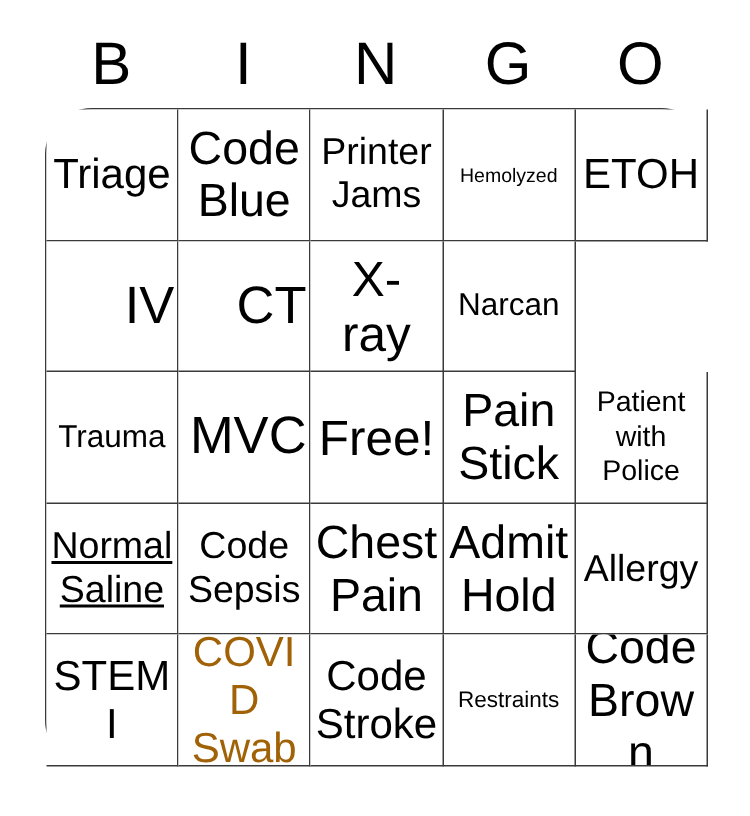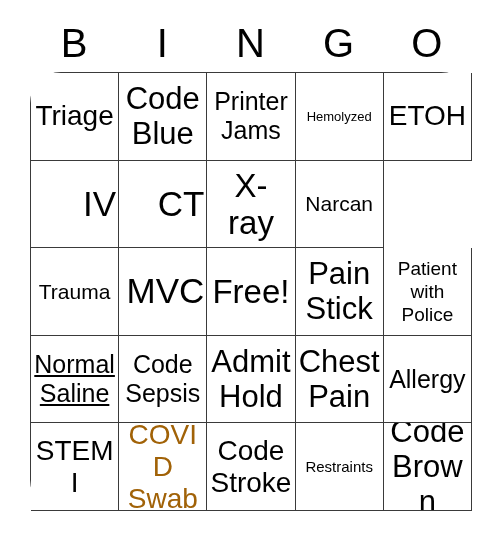--- a/index.html
+++ b/index.html
@@ -154,27 +154,27 @@
     <div class="grid-row">
       <div class="cell" style="border-color: rgb(58, 58, 58); text-decoration: underline;">
           <span class="cell-text fs-sm" style="color: rgb(0, 0, 0);">Normal
 Saline</span>
         </div>
       <div class="cell" style="border-color: rgb(58, 58, 58);">
           <span class="cell-text fs-sm" style="color: rgb(0, 0, 0);">Code
 Sepsis</span>
         </div>
       <div class="cell" style="border-color: rgb(58, 58, 58);">
+          <span class="cell-text fs-lg" style="color: rgb(0, 0, 0);">Chest
+Pain</span>
+        </div>
+      <div class="cell" style="border-color: rgb(58, 58, 58);">
           <span class="cell-text fs-lg" style="color: rgb(0, 0, 0);">Admit
 Hold</span>
         </div>
-      <div class="cell" style="border-color: rgb(58, 58, 58);">
-          <span class="cell-text fs-lg" style="color: rgb(0, 0, 0);">Chest
-Pain</span>
-        </div>
       <div class="cell" style="border-color: rgb(58, 58, 58); align-items: center;">
           <span class="cell-text fs-sm" style="color: rgb(0, 0, 0);">Allergy</span>
         </div>
     </div>
 
     <div class="grid-row">
       <div class="cell" style="border-color: rgb(58, 58, 58);">
           <span class="cell-text fs-md" style="color: rgb(0, 0, 0);">STEMI</span>
         </div>
       <div class="cell" style="border-color: rgb(58, 58, 58);">

